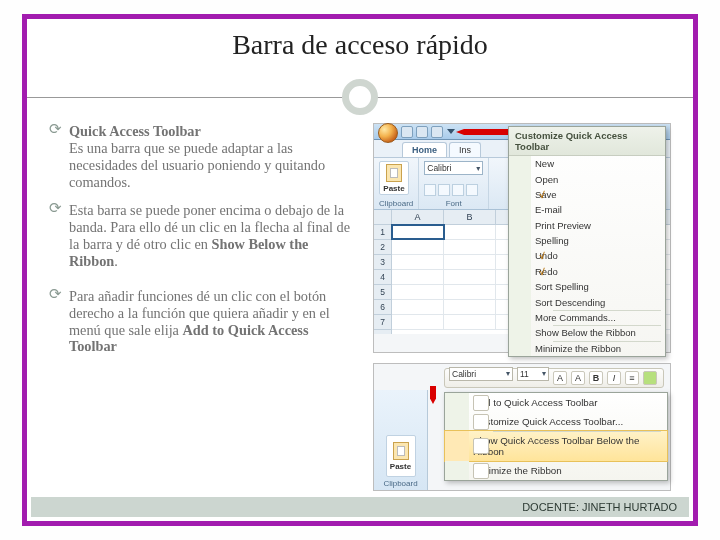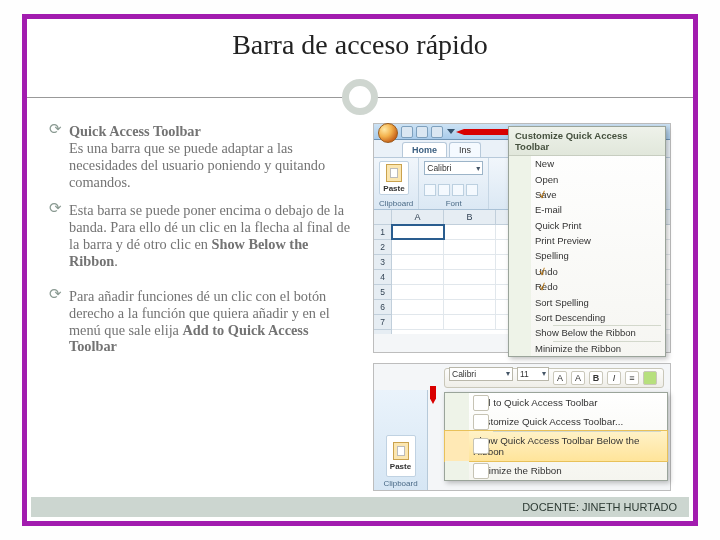--- a/index.html
+++ b/index.html
@@ -386,24 +386,20 @@
               <div class="mitem">
                 <span class="chk">√</span>
                 <span>Save</span>
               </div>
               <div class="mitem">
                 <span class="chk"></span>
                 <span>E-mail</span>
               </div>
               <div class="mitem">
                 <span class="chk"></span>
-                <span>Quick Print</span>
-              </div>
-              <div class="mitem">
-                <span class="chk"></span>
                 <span>Print Preview</span>
               </div>
               <div class="mitem">
                 <span class="chk"></span>
                 <span>Spelling</span>
               </div>
               <div class="mitem">
                 <span class="chk">√</span>
                 <span>Undo</span>
               </div>
@@ -411,20 +407,24 @@
                 <span class="chk">√</span>
                 <span>Redo</span>
               </div>
               <div class="mitem">
                 <span class="chk"></span>
                 <span>Sort Spelling</span>
               </div>
               <div class="mitem">
                 <span class="chk"></span>
                 <span>Sort Descending</span>
+              </div>
+              <div class="mitem sep-before">
+                <span class="chk"></span>
+                <span>More Commands...</span>
               </div>
               <div class="mitem sep-before">
                 <span class="chk"></span>
                 <span>Show Below the Ribbon</span>
               </div>
               <div class="mitem sep-before">
                 <span class="chk"></span>
                 <span>Minimize the Ribbon</span>
               </div>
             </div>

